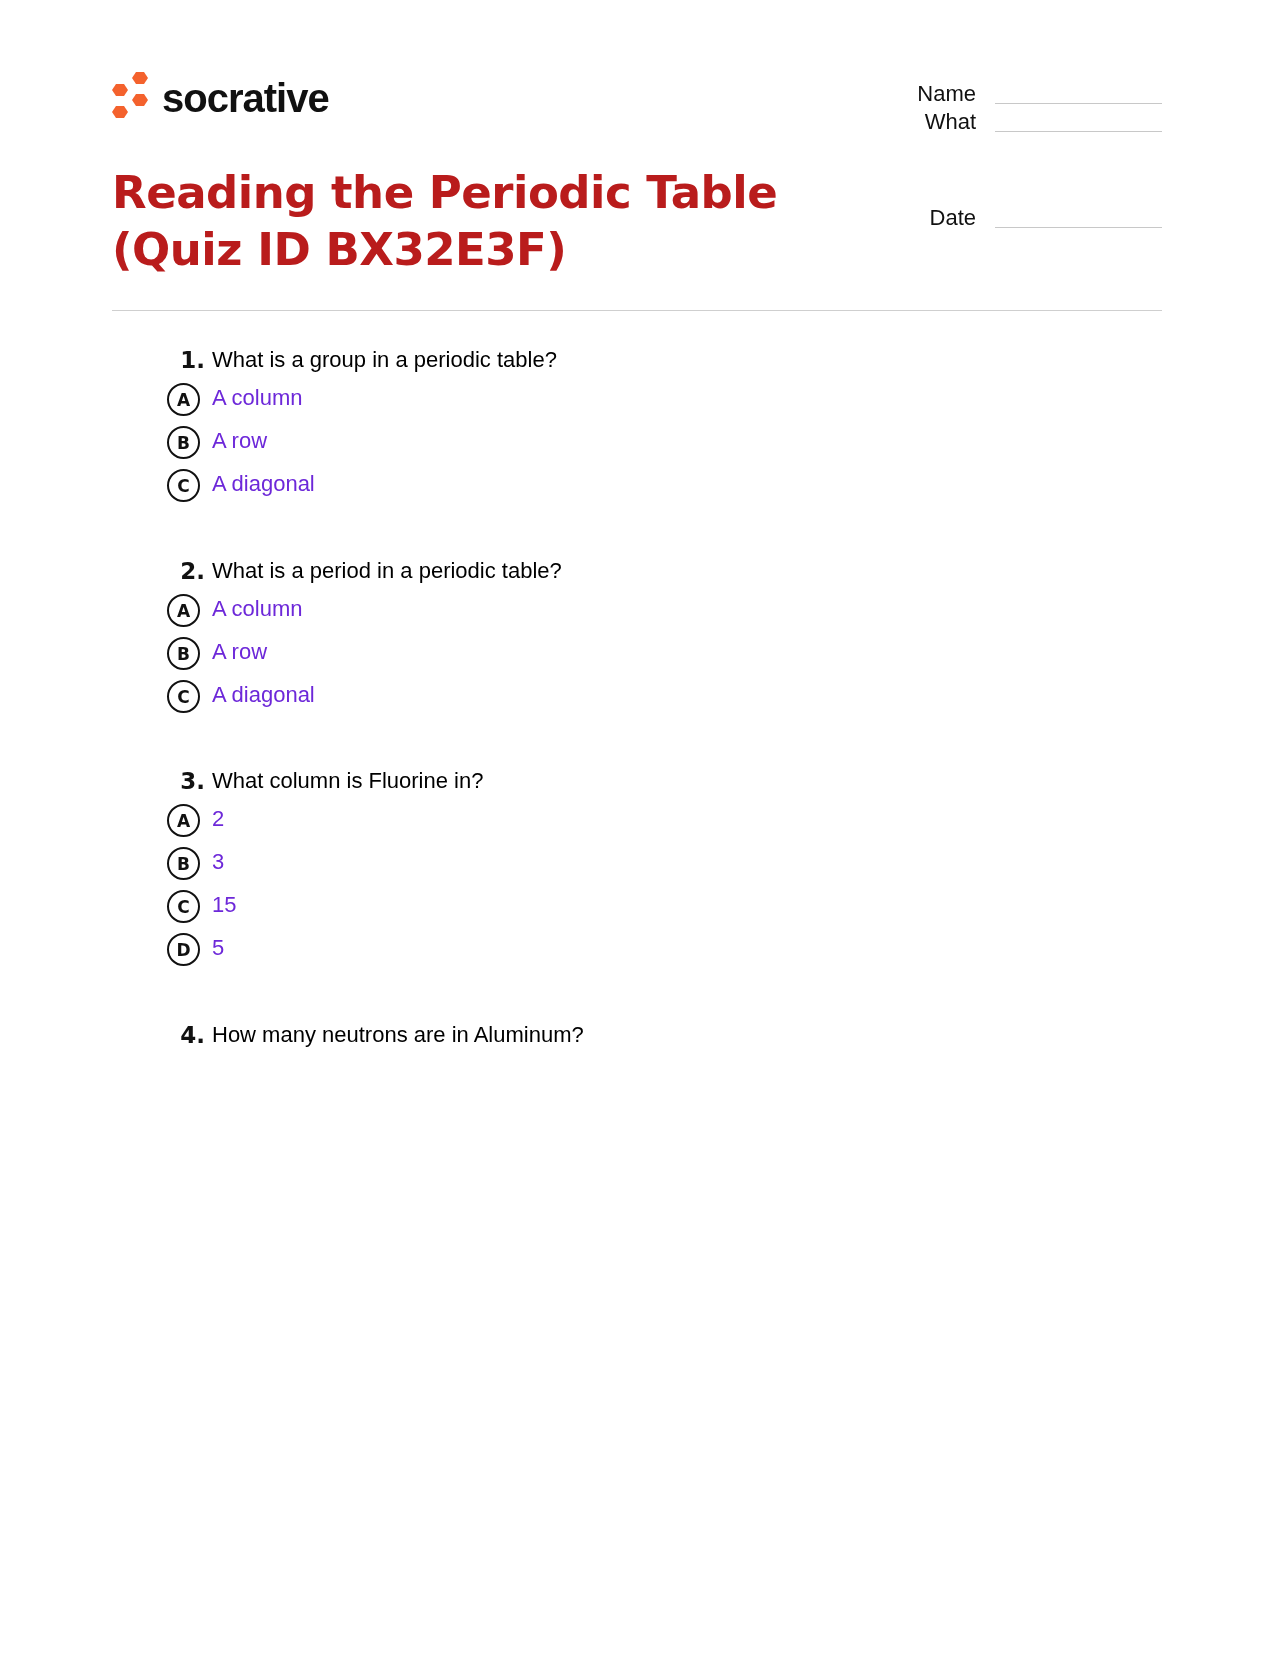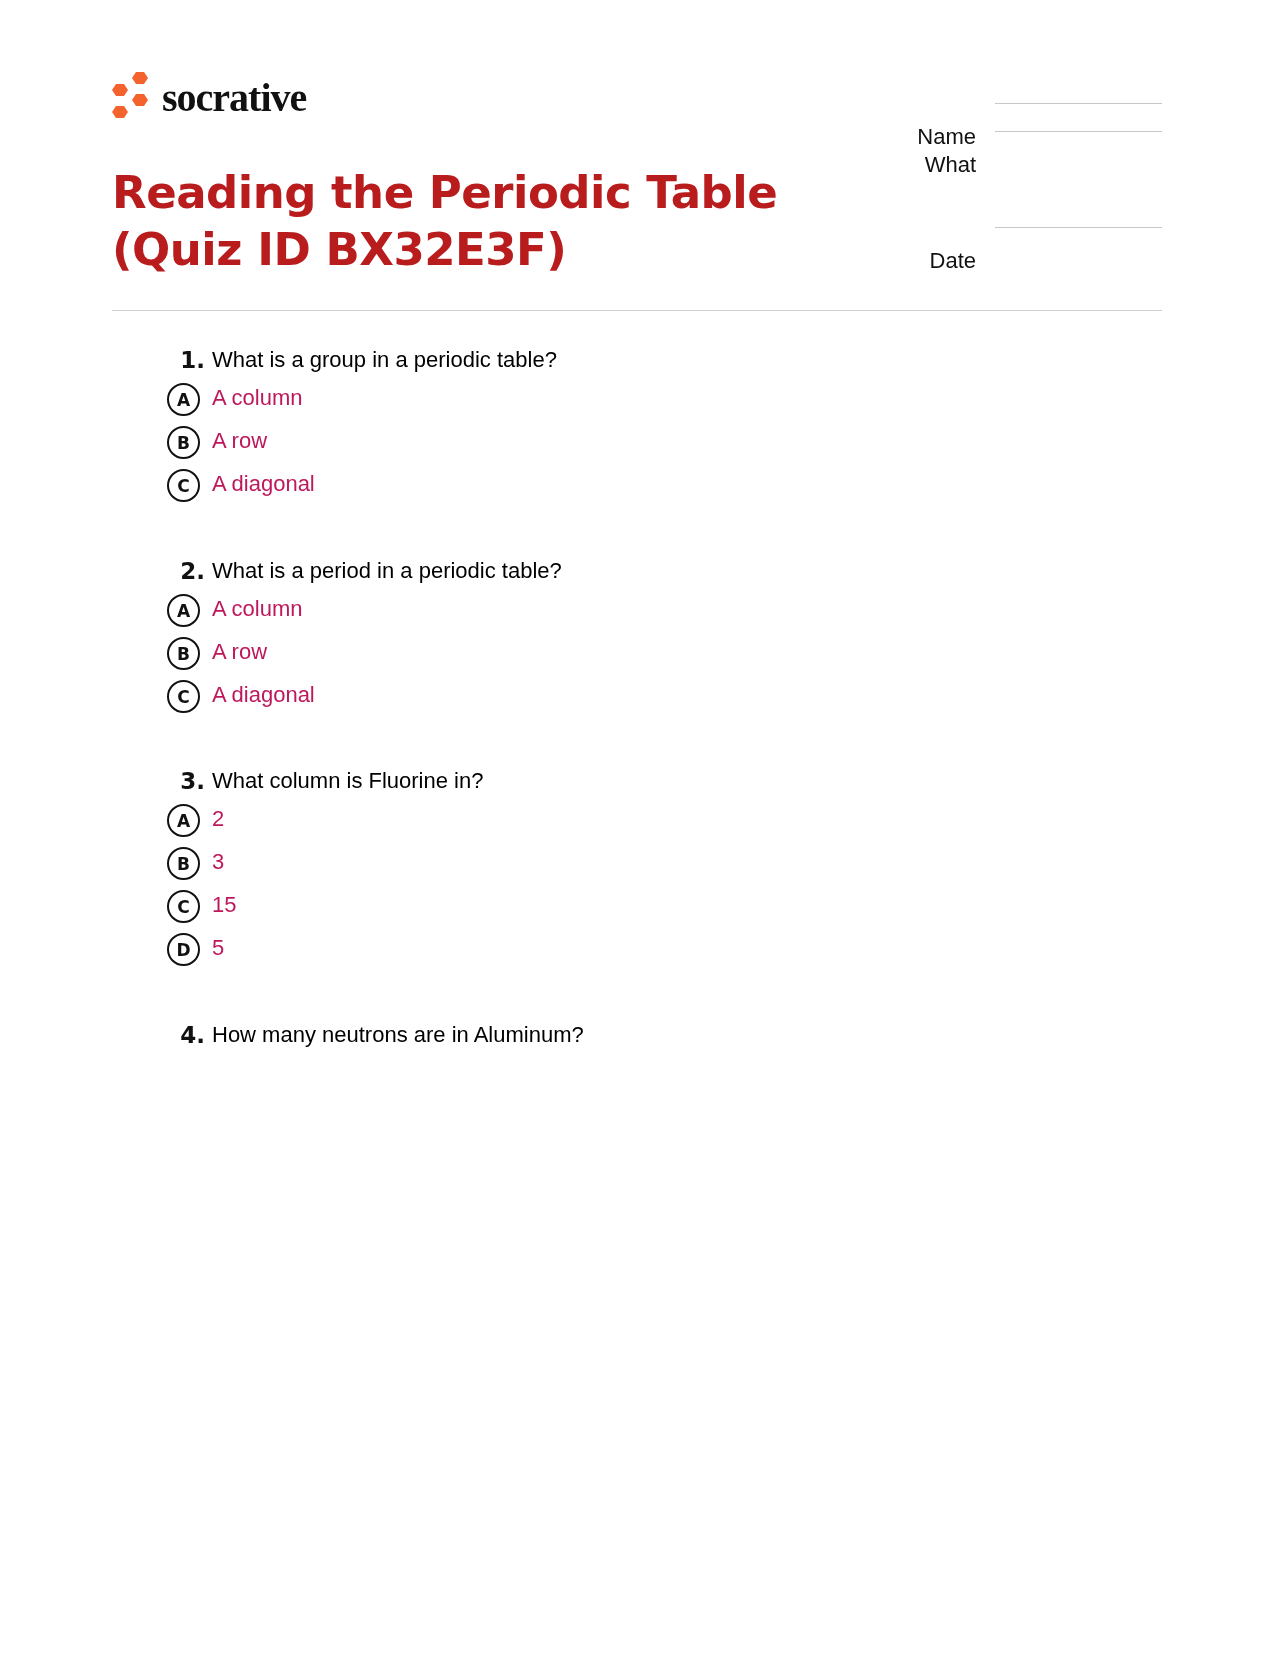--- a/index.html
+++ b/index.html
@@ -1,38 +1,38 @@
 <!DOCTYPE html>
 <html><head>
 <meta charset="utf-8">
 <style>
   html, body { margin: 0; padding: 0; background: #ffffff; }
   body { width: 1275px; height: 1653px; position: relative; overflow: hidden;
          font-family: "Liberation Sans", "DejaVu Sans", sans-serif; color: #111111; }
   .logo { position: absolute; left: 112px; top: 72px; width: 240px; height: 52px; }
   .logo-mark { position: absolute; left: 0; top: 0; width: 40px; height: 50px; }
-  .logo-text { position: absolute; left: 50px; top: 0px; font-family: Liberation Serif, serif;
+  .logo-text { position: absolute; left: 50px; top: 0px; font-family: Liberation Sans, sans-serif;
                font-size: 40px; font-weight: bold; letter-spacing: -1px; color: #111111; line-height: 52px; }
   .meta { position: absolute; left: 880px; width: 282px; height: 30px; }
-  .meta-label { position: absolute; right: 186px; top: 0; font-size: 22px; line-height: 30px; color: #111; margin-top: 43px; }
+  .meta-label { position: absolute; right: 186px; top: 0; font-size: 22px; line-height: 30px; color: #111; }
   .meta-line { position: absolute; left: 115px; right: 0; top: 24px; height: 0; border-top: 1.5px solid #c8c8c8; }
   .title { position: absolute; left: 112px; top: 164px; width: 780px; margin: 0;
            font-family: "DejaVu Sans", sans-serif; font-weight: bold; font-size: 45px;
            line-height: 57px; color: #b91c1c; letter-spacing: -0.5px; }
   .divider { position: absolute; left: 112px; width: 1050px; top: 310px; height: 0; border-top: 1.5px solid #cfcfcf; }
   .question { position: absolute; left: 160px; width: 900px; }
   .q-head { position: relative; height: 36px; }
   .q-num { position: absolute; right: 855px; top: 0; font-family: "DejaVu Sans", sans-serif; font-weight: bold;
            font-size: 23px; line-height: 36px; color: #111; text-align: right; }
   .q-text { position: absolute; left: 52px; top: 0; font-size: 22px; line-height: 36px; color: #000000; white-space: nowrap; }
   .option { position: relative; height: 43px; }
   .opt-circle { position: absolute; left: 7px; top: 5px; width: 29px; height: 29px; border: 2px solid #111;
                 border-radius: 50%; box-sizing: content-box; display: flex; align-items: center; justify-content: center;
                 font-family: "DejaVu Sans", sans-serif; font-weight: bold; font-size: 17px; color: #111; }
-  .opt-text { position: absolute; left: 52px; top: 0; font-size: 22px; line-height: 40px; color: #be185d; white-space: nowrap; }
+  .opt-text { position: absolute; left: 52px; top: 0; font-size: 22px; line-height: 40px; color: #6d28d9; white-space: nowrap; }
 </style>
 </head>
 <body>
 
 <div class="logo">
   <svg class="logo-mark" viewBox="0 0 40 50" width="40" height="50">
     <polygon points="20,6 24,0 32,0 36,6 32,12 24,12" fill="#f4622d"></polygon>
     <polygon points="0,18 4,12 12,12 16,18 12,24 4,24" fill="#f4622d"></polygon>
     <polygon points="20,28 24,22 32,22 36,28 32,34 24,34" fill="#f4622d"></polygon>
     <polygon points="0,40 4,34 12,34 16,40 12,46 4,46" fill="#f4622d"></polygon>

